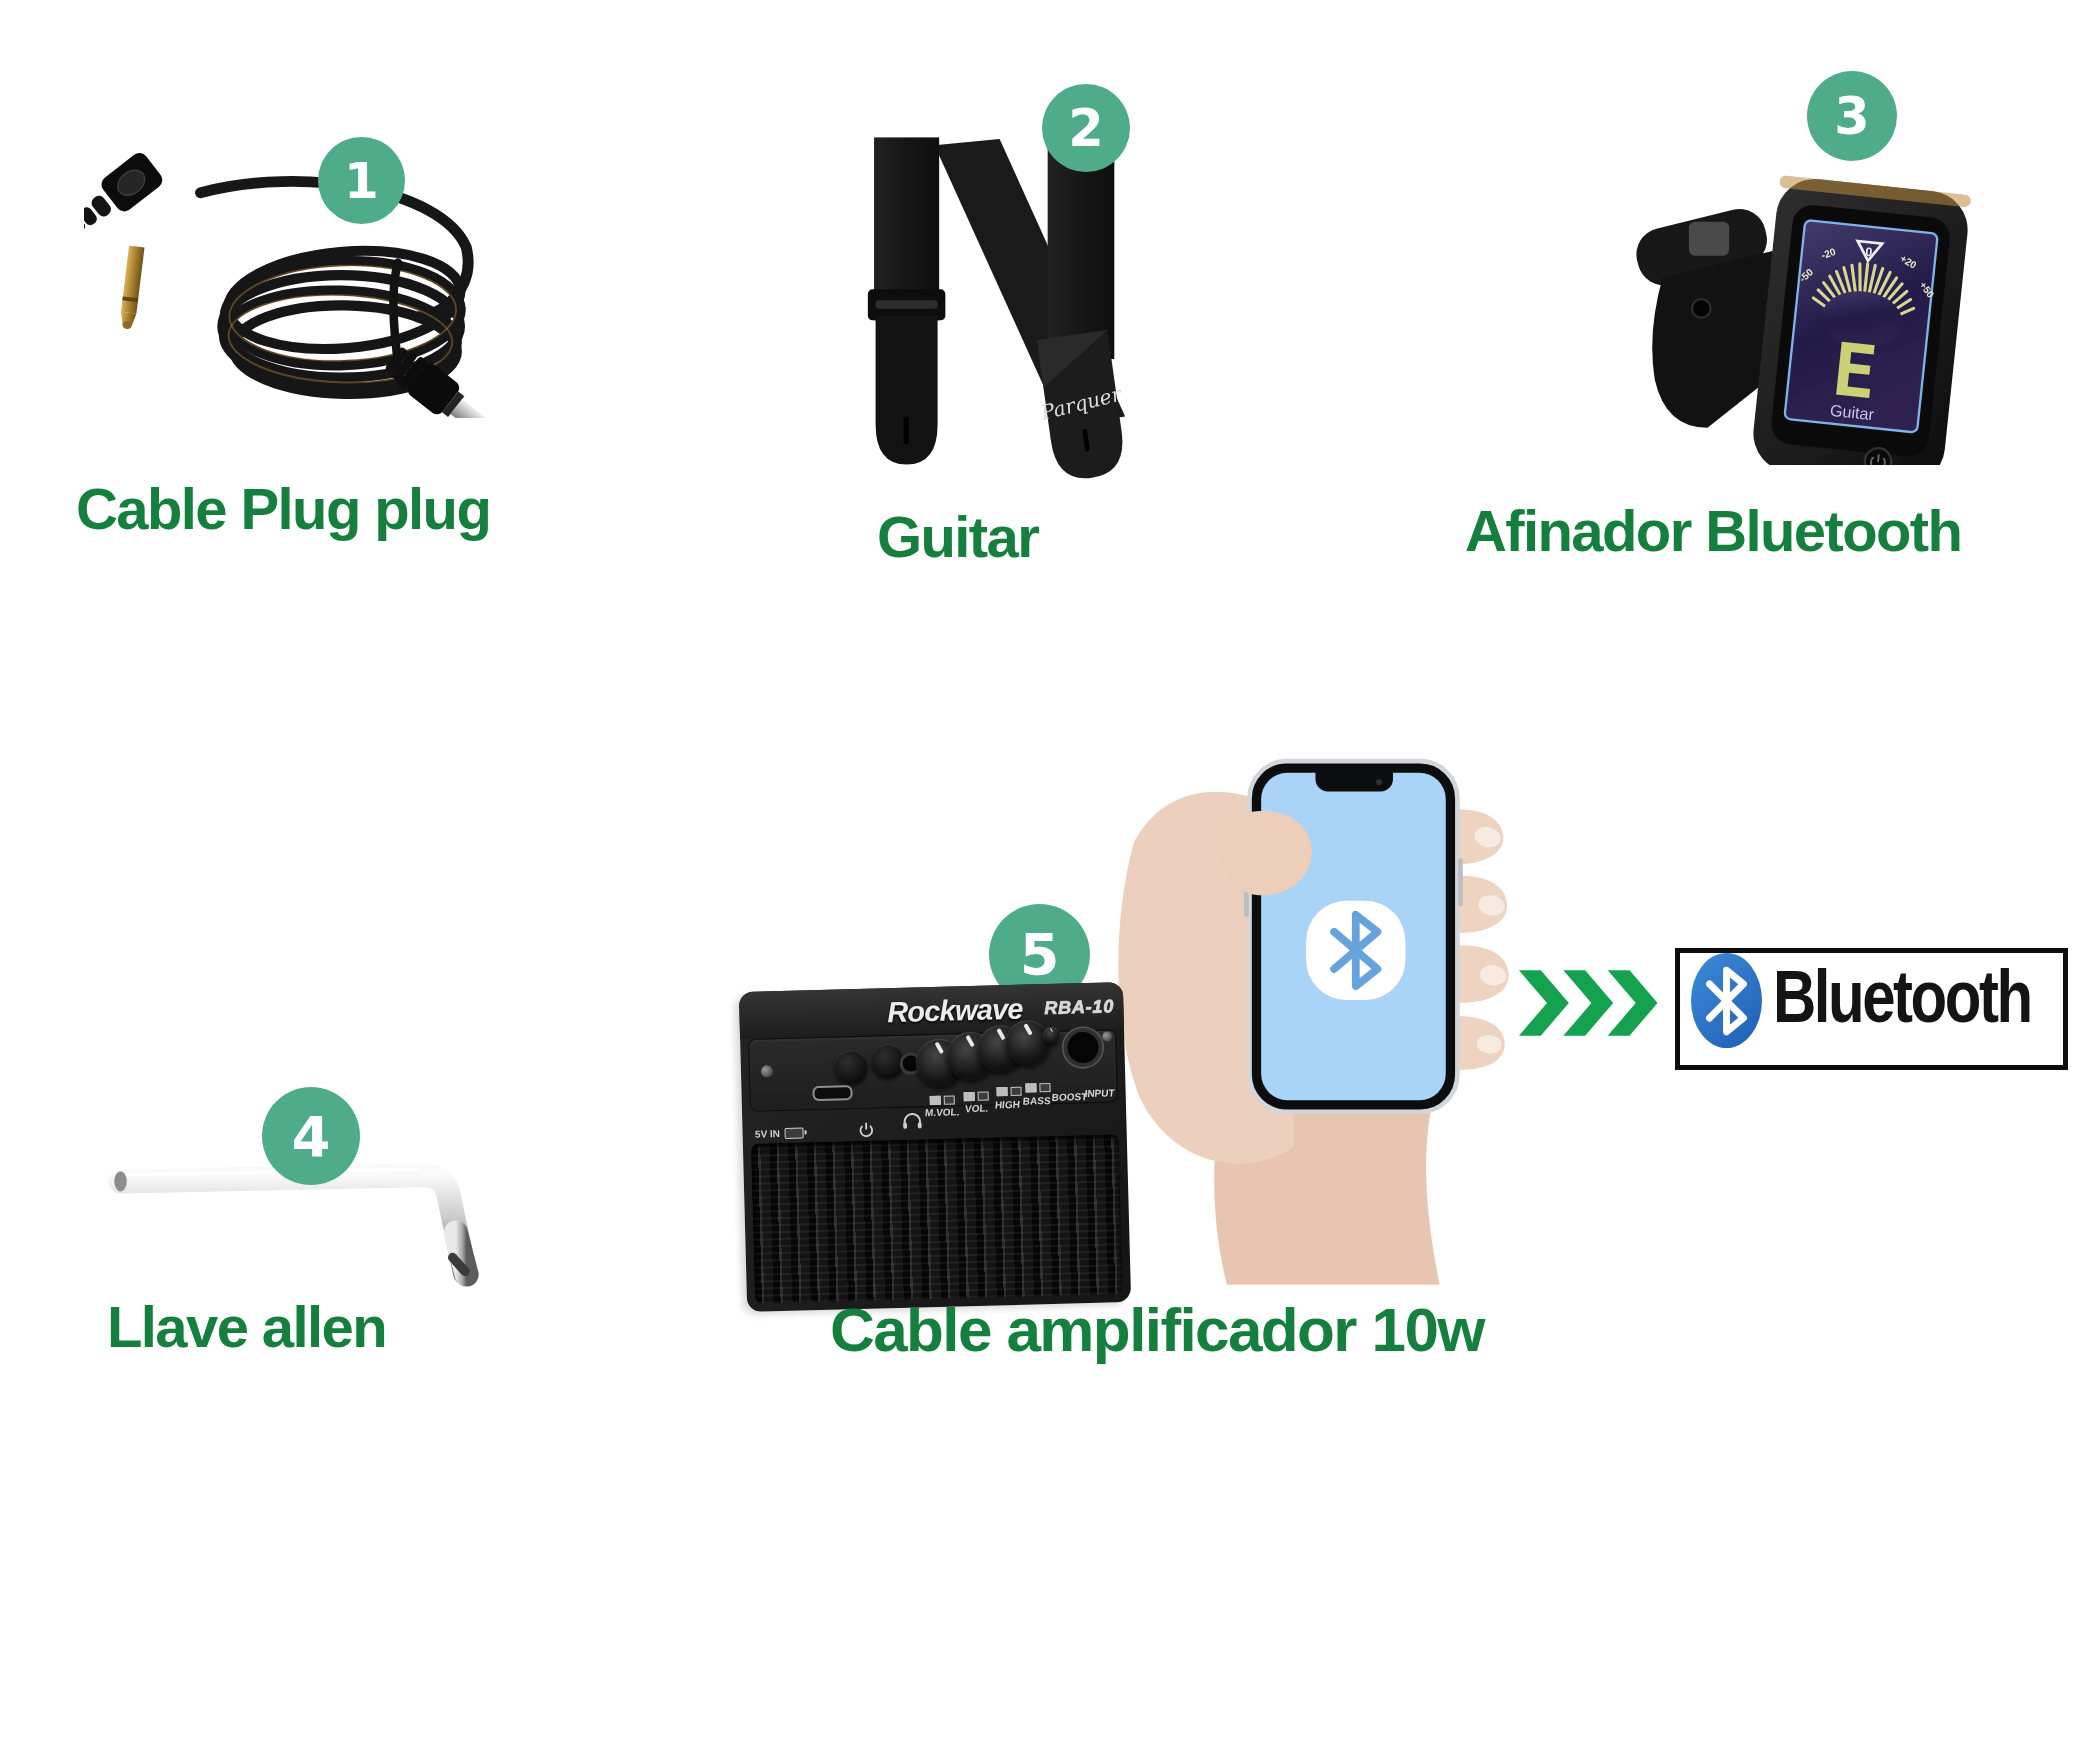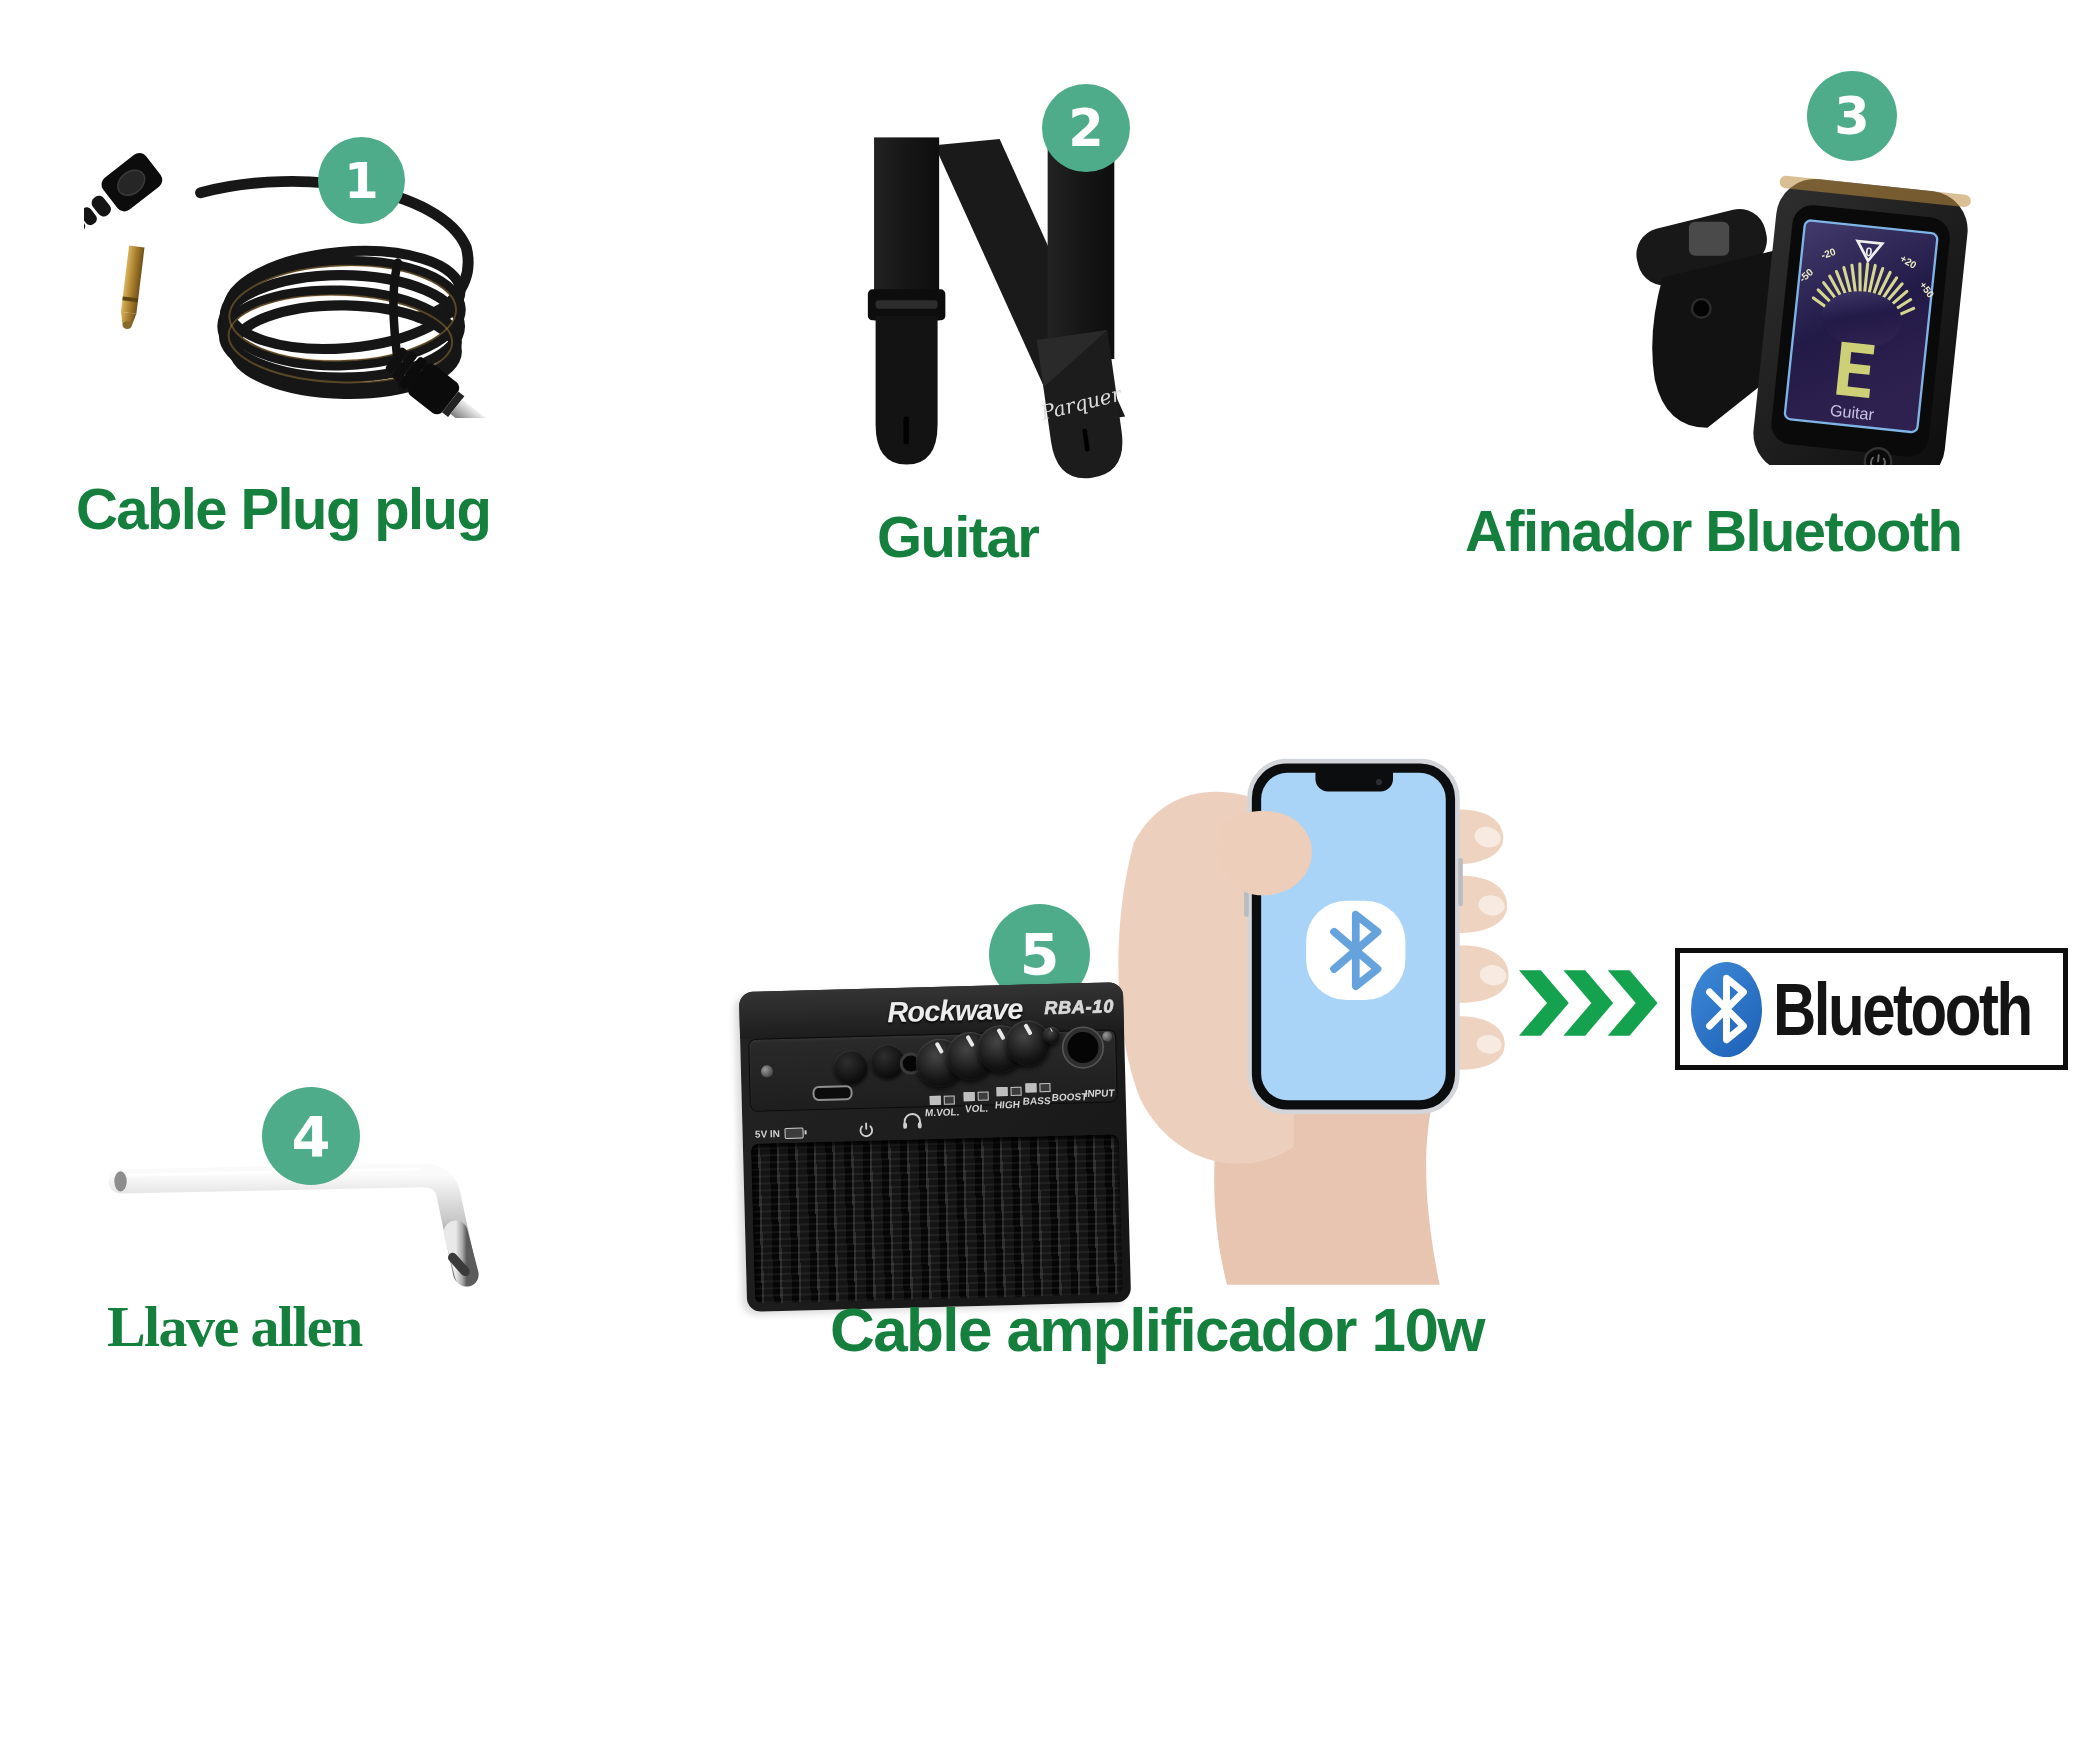--- a/index.html
+++ b/index.html
@@ -55,21 +55,21 @@
   .amp-aux{position:absolute;color:#cfcfcf;font-size:10px;font-weight:bold;
            display:flex;align-items:center;gap:4.7px;}
   .battery{display:inline-block;width:17px;height:9.3px;border:1.6px solid #cfcfcf;
            border-radius:1.6px;position:relative;background:#3c3c3c;}
   .battery::after{content:"";position:absolute;right:-3.9px;top:1.6px;width:2.3px;height:4.7px;background:#cfcfcf;}
   
   #arrows{position:absolute;left:1519px;top:964px;z-index:4;}
   
   #bt-box{position:absolute;left:1675px;top:948px;width:393px;height:122px;
           background:#ffffff;border:5.4px solid #0d0d0d;box-sizing:border-box;
-          display:flex;align-items:center;padding-left:11px;gap:11px;z-index:4;}
+          display:flex;align-items:flex-start;padding-left:11px;gap:11px;z-index:4;}
   #bt-oval{width:71px;height:95px;border-radius:50%;
            background:linear-gradient(135deg,#3f8ad8,#1c5fb5);
            display:flex;align-items:center;justify-content:center;flex:0 0 auto;}
   #bt-text{font-size:75px;font-weight:bold;color:#141414;letter-spacing:-3.1px;
            transform:scaleX(0.80);transform-origin:left center;white-space:nowrap;}
 </style>
 </head>
 <body>
 
 <div id="canvas">
@@ -252,21 +252,21 @@
     </defs>
     <path d="M20,52 L408,44 Q436,44 442,66 L464,170" fill="none" stroke="url(#chrome2)" stroke-width="31" stroke-linecap="round" stroke-linejoin="round"></path>
     <path d="M452,118 L466,172" fill="none" stroke="url(#chrome3)" stroke-width="31" stroke-linecap="round"></path>
     <path d="M22,44 L404,36" fill="none" stroke="rgba(255,255,255,0.85)" stroke-width="4" stroke-linecap="round"></path>
     <path d="M448,150 L464,168" fill="none" stroke="#3a3a3a" stroke-width="12" stroke-linecap="round"></path>
     <ellipse cx="20" cy="52" rx="8" ry="13" fill="#8d8d8d"></ellipse>
   </svg>
   <div class="badge" style="left:262px;top:1087px;width:98px;height:98px;font-size:56px;">
     <span>4</span>
   </div>
-  <div class="item-label" style="left:107px;top:1293px;font-family:Liberation Serif, serif;">Llave allen</div>
+  <div class="item-label" style="left:107px;top:1293px;">Llave allen</div>
 
   <svg class="photo" style="left:1106px;top:726px;z-index:1;" width="543" height="559" viewBox="0 0 700 720">
 
     <path d="M152,460 C132,560 138,650 156,720 L430,720 C408,610 408,535 424,470 C350,505 240,500 152,460 Z" fill="#e7c5b1"></path>
 
     <path d="M36,150 C8,250 8,390 44,480 C86,566 180,585 242,542 L242,120 C168,66 76,72 36,150 Z" fill="#ecd0bd"></path>
 
     <g fill="#eed3c0">
       <path d="M420,112 C470,100 510,112 512,142 C514,170 472,184 420,176 Z"></path>
       <path d="M424,196 C478,186 516,200 517,230 C518,260 476,272 424,264 Z"></path>

